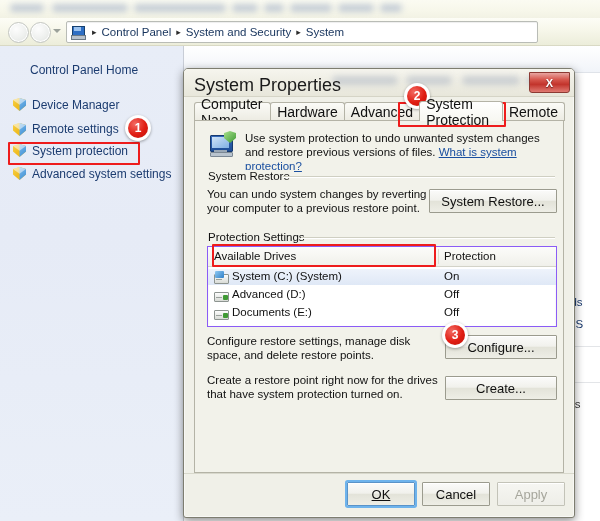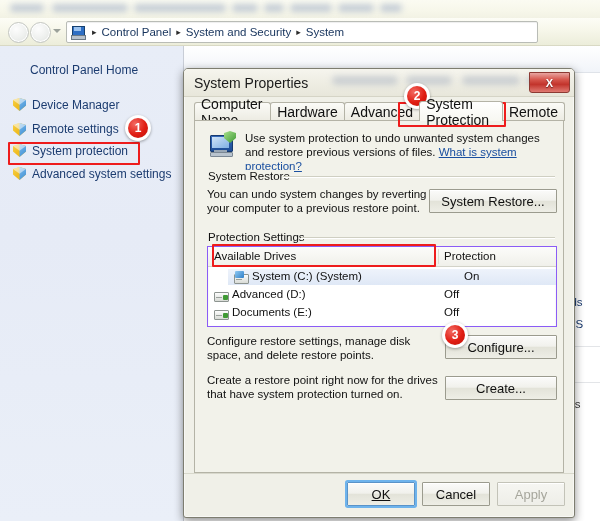--- a/index.html
+++ b/index.html
@@ -101,21 +101,21 @@
   }
   .titlebar{
     position:absolute;left:0;top:0;right:0;height:27px;
     background:linear-gradient(180deg,#f6f5ee 0%,#efeee4 45%,#e8e7db 100%);
     border-bottom:1px solid #d5d4c6;
   }
   .titlebar .smear{
     position:absolute;top:7px;height:9px;border-radius:5px;
     background:#a7b0c0;filter:blur(3.2px);opacity:.5;
   }
-  .dlgtitle{position:absolute;left:10px;top:6px;font-size:14px;color:#1a1a1a;}
+  .dlgtitle{position:absolute;left:10px;top:6px;font-size:18px;color:#1a1a1a;}
   .closebtn{
     position:absolute;right:4px;top:3px;width:39px;height:19px;border-radius:0 0 3px 3px;
     background:linear-gradient(180deg,#e8a5a0 0%,#d6564c 35%,#c2342c 60%,#e07a72 100%);
     border:1px solid #8d3a33;
     display:flex;align-items:center;justify-content:center;
     color:#fff;font-size:11px;font-weight:bold;font-family:"Liberation Sans",sans-serif;
     text-shadow:0 1px 1px rgba(0,0,0,.5);
   }
   
   .tabstrip{position:absolute;left:10px;top:33px;right:10px;height:19px;display:flex;align-items:flex-end;}
@@ -333,21 +333,21 @@
     <div class="grouplbl" style="left:9px;top:110px;">Protection Settings</div>
     <div class="groupline" style="left:106px;top:116px;width:254px;"></div>
 
     <div class="listbox" style="left:12px;top:125px;width:348px;height:79px;">
       <div class="lhdr">
         <div class="c1">Available Drives</div>
         <div class="vdiv"></div>
         <div class="c2">Protection</div>
       </div>
 
-      <div class="lrow sel" style="top:22px;margin-left:20px;">
+      <div class="lrow sel" style="top:22px;">
         <span class="drvicon">
           <i class="box"></i>
             <i class="slot"></i>
             <i class="winb"></i>
         </span>
         <span class="dname">System (C:) (System)</span>
         <span class="dprot">On</span>
       </div>
 
       <div class="lrow" style="top:40px;">

